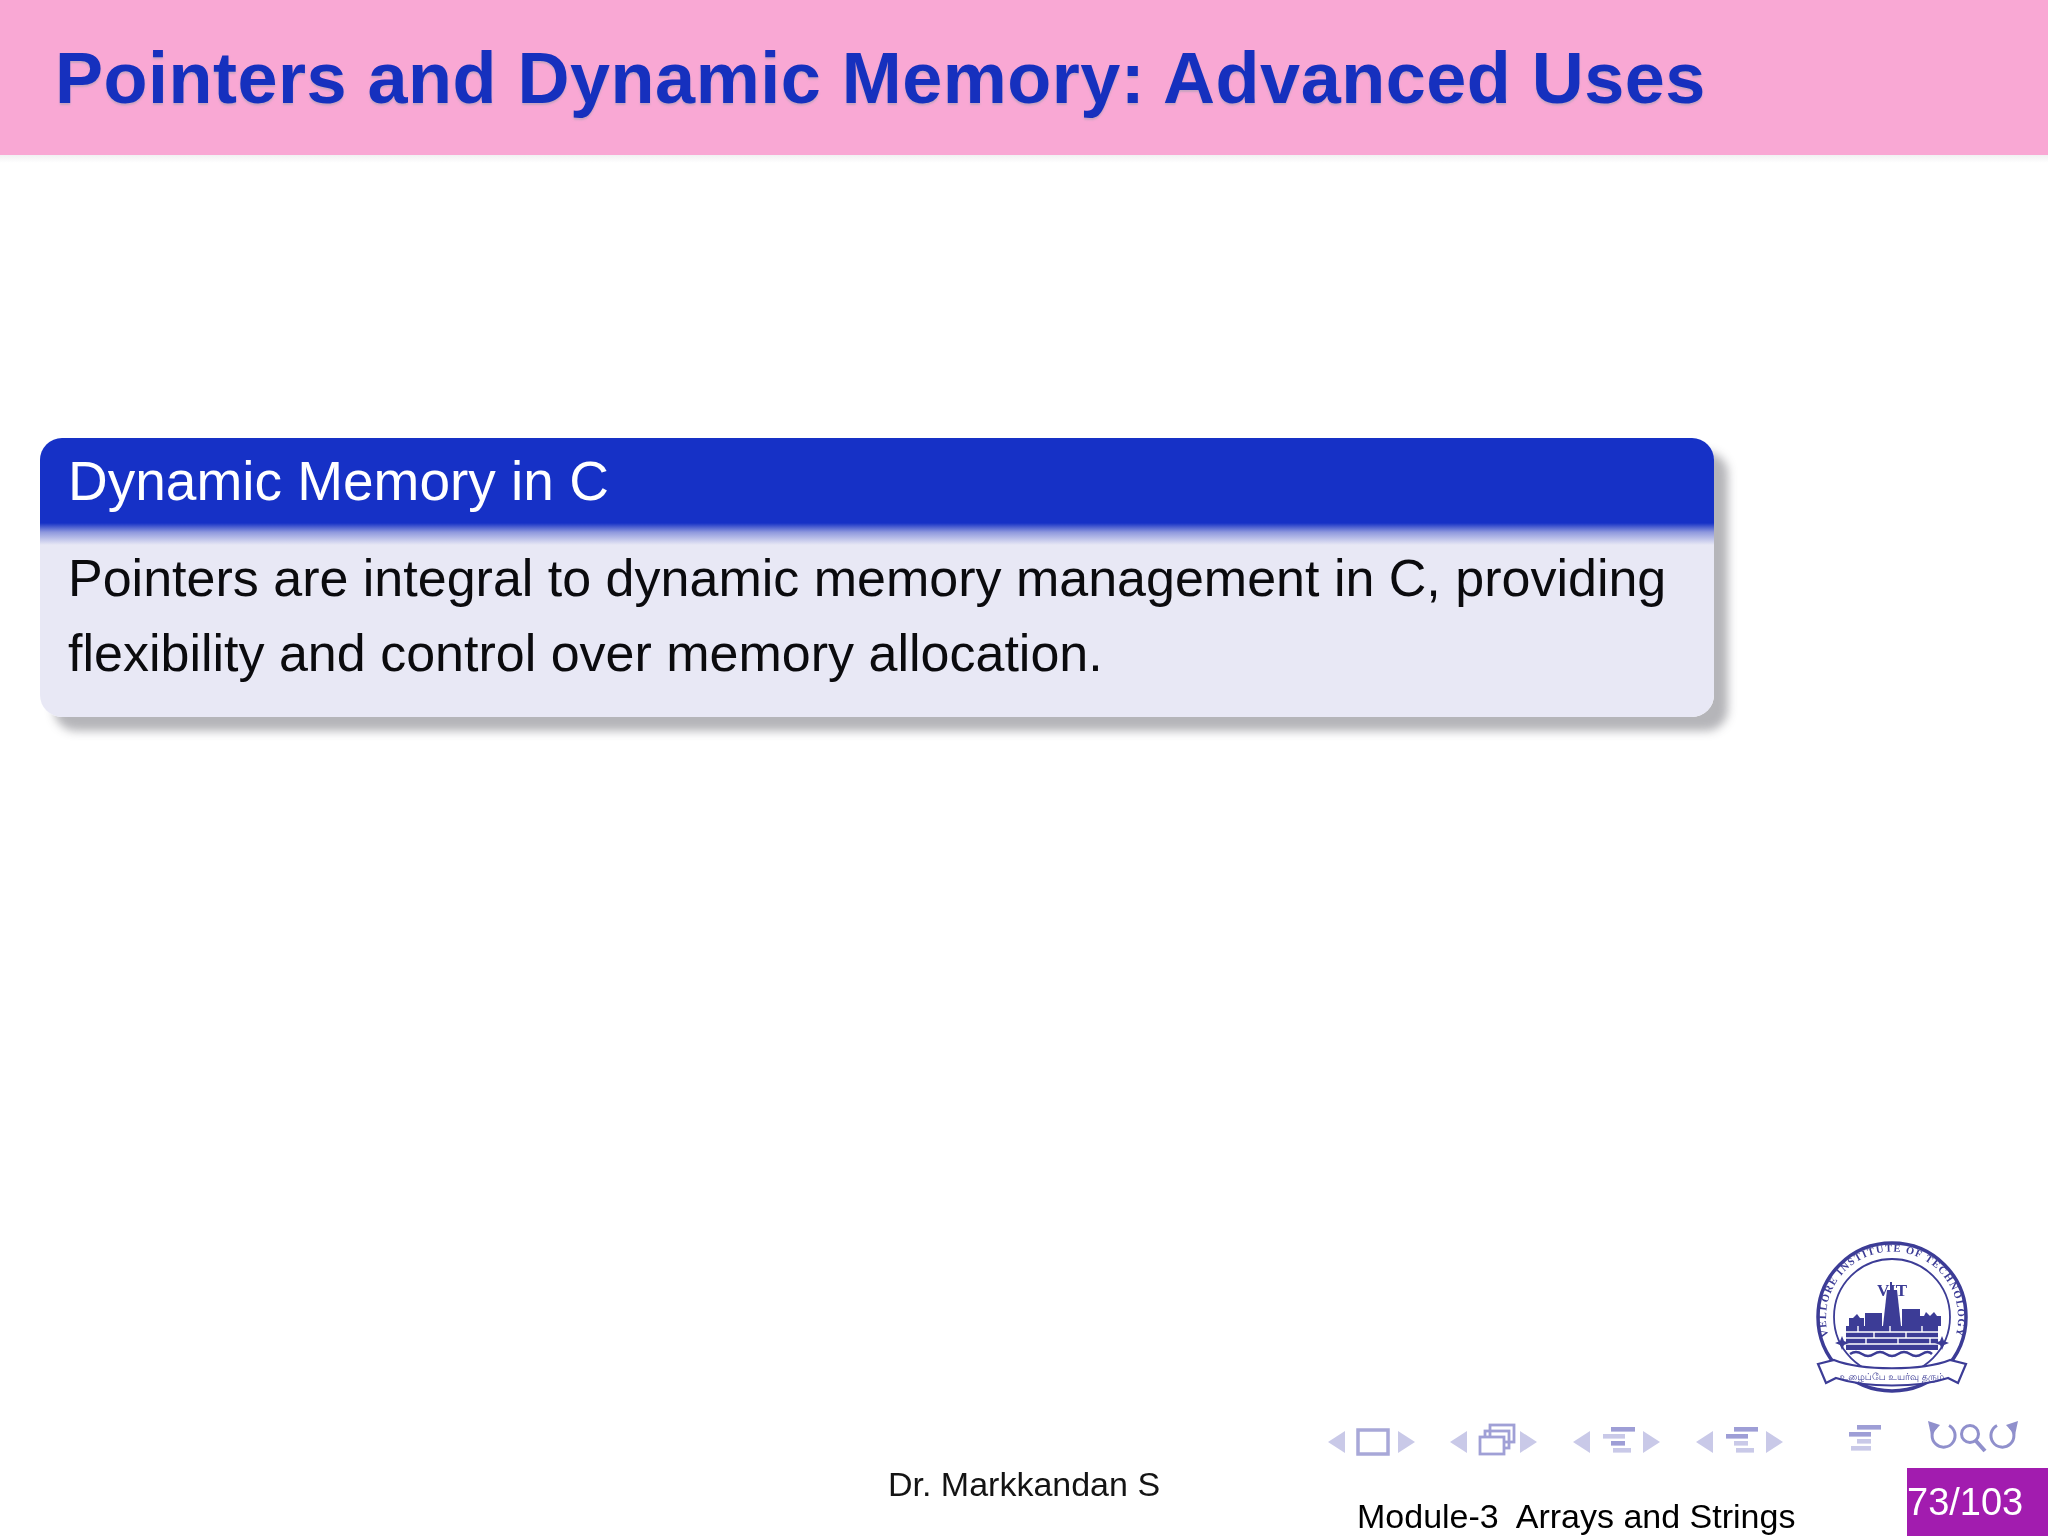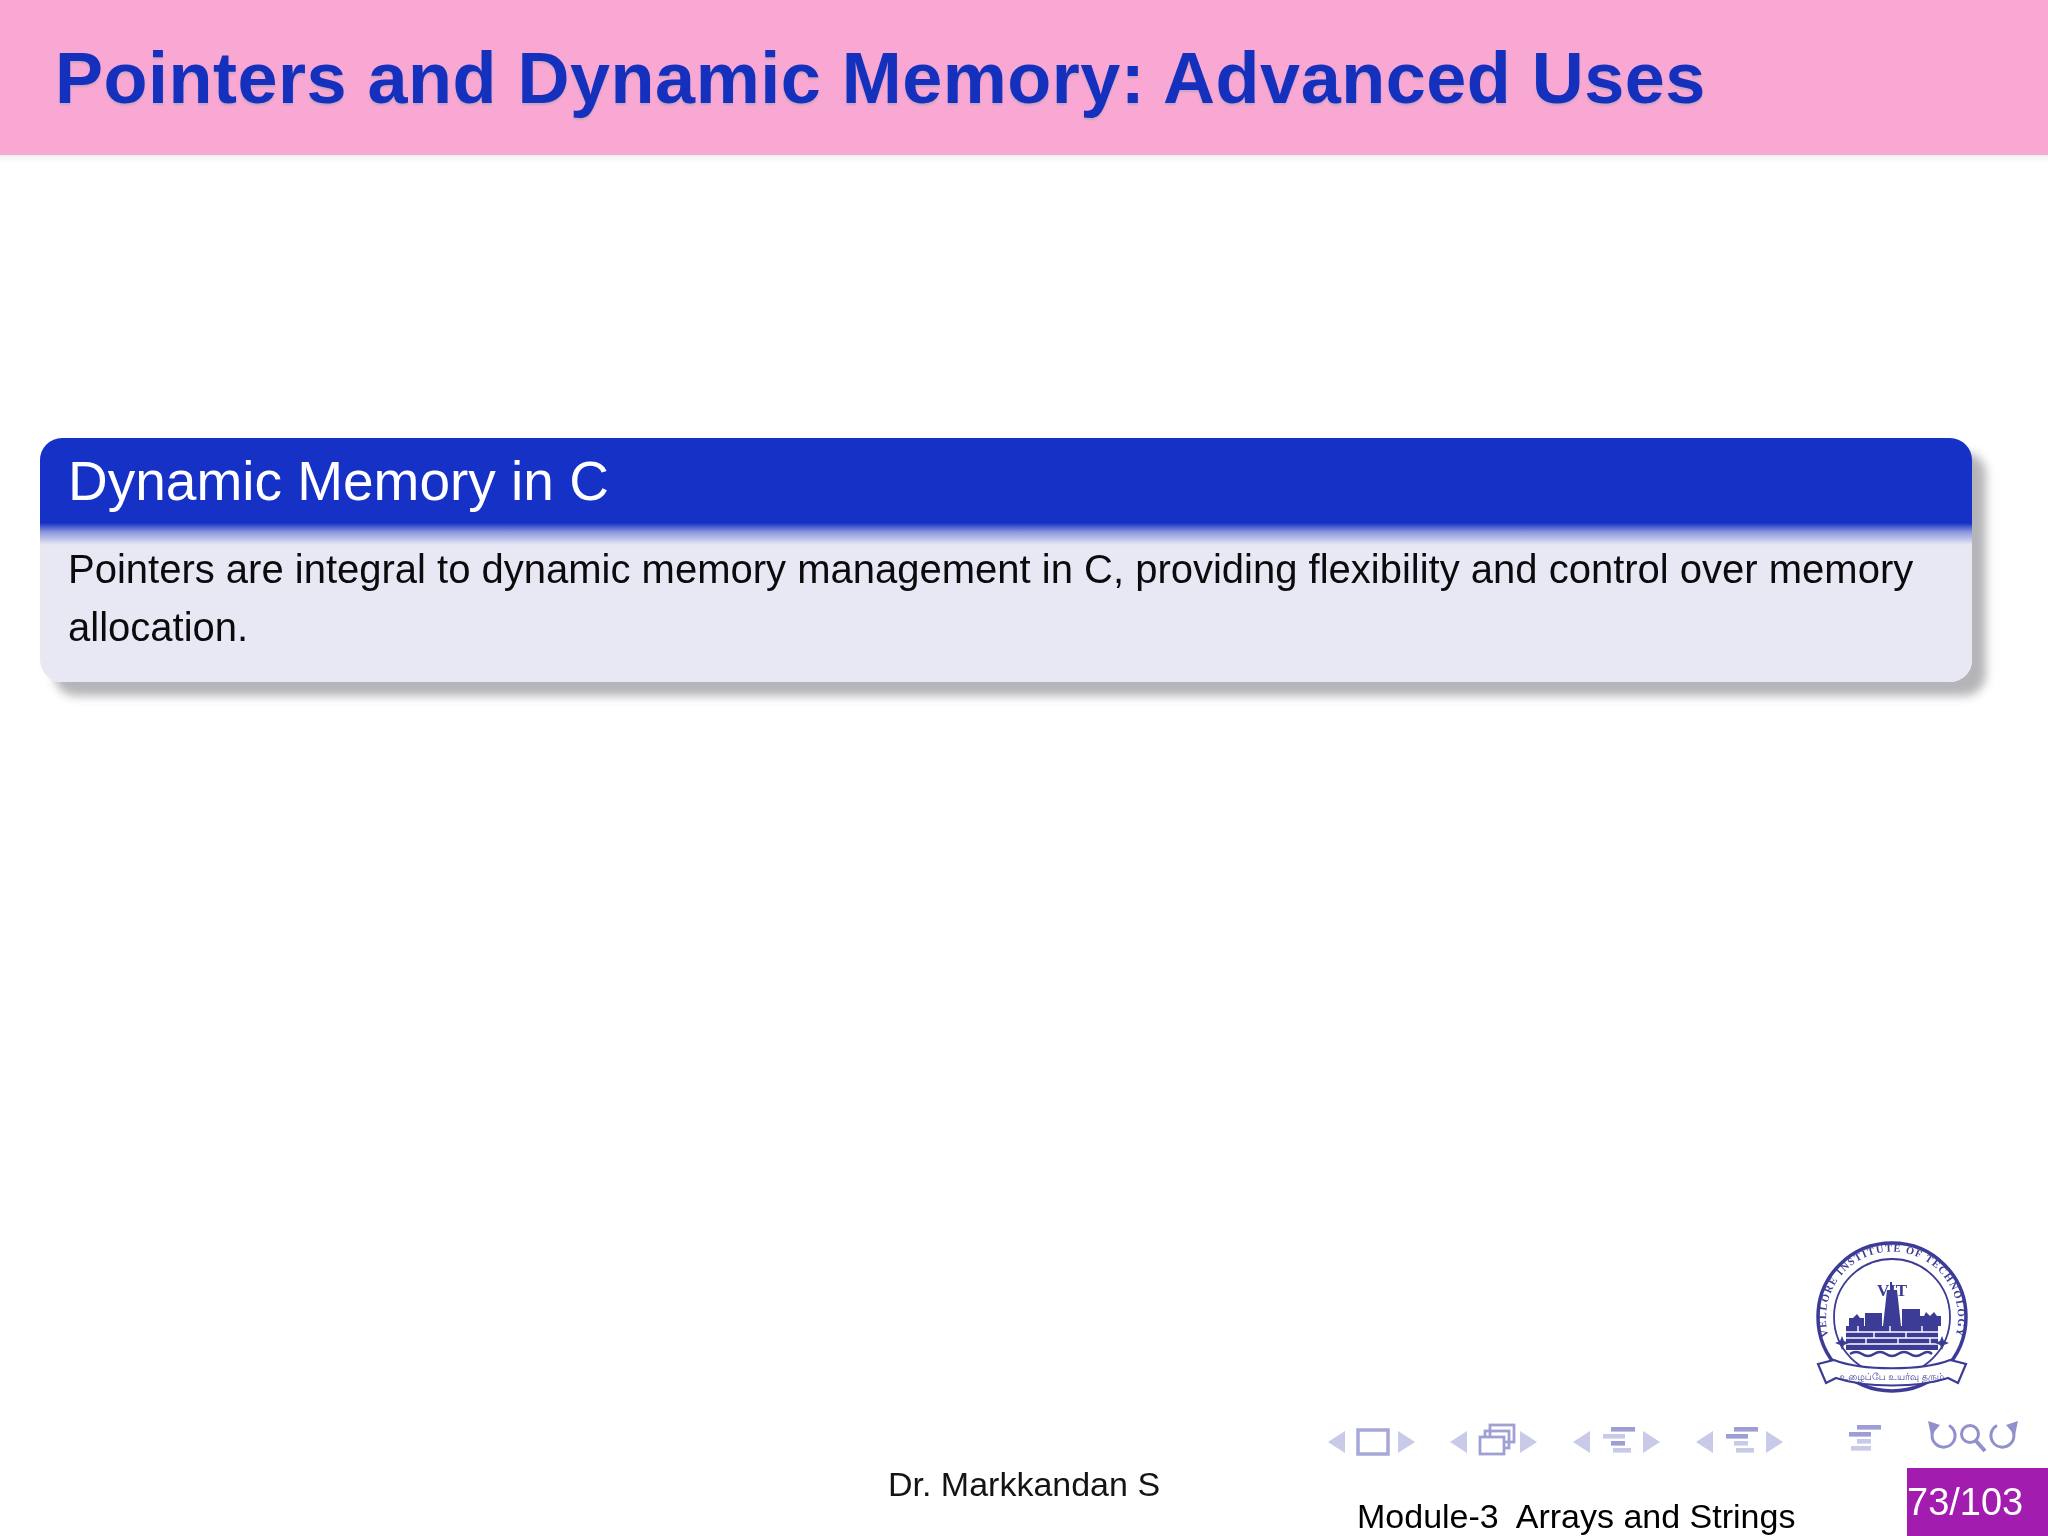--- a/index.html
+++ b/index.html
@@ -17,36 +17,36 @@
     content:"";position:absolute;left:0;right:0;top:155px;height:8px;
     background:linear-gradient(to bottom, rgba(120,120,130,0.10), rgba(255,255,255,0));
   }
   .frame-title{
     font-size:72px;font-weight:bold;color:#1630be;letter-spacing:0.5px;
     text-shadow:0 2px 2px rgba(160,160,175,0.55);
     white-space:nowrap;
   }
   
   .block{
-    position:absolute;left:40px;width:1932px;box-sizing:border-box;
+    position:absolute;left:40px;width:1674px;box-sizing:border-box;
     border-radius:22px;
     box-shadow:14px 14px 10px rgba(60,60,70,0.38);
     background:transparent;
   }
   .block-header{
     background:#1631c6;
     color:#ffffff;font-size:55px;line-height:1.0;
     padding:16px 28px 14px 28px;
     border-radius:22px 22px 0 0;
   }
   .block-body{
     background:linear-gradient(to bottom, #1631c6 0px, #8d97dd 9px, #e8e8f5 22px, #e8e8f5 100%);
     border-radius:0 0 22px 22px;
     padding:18px 28px 26px 28px;
-    font-size:40px;line-height:1.44;color:#0b0b0e;
+    font-size:52px;line-height:1.44;color:#0b0b0e;
   }
   #block-1{top:438px;}
   #block-2{top:778px;}
   
   .footer-author{
     position:absolute;bottom:32px;left:50%;transform:translateX(-50%);
     font-size:34px;color:#141414;white-space:pre;
   }
   .footer-module{
     position:absolute;bottom:0;left:1357px;

